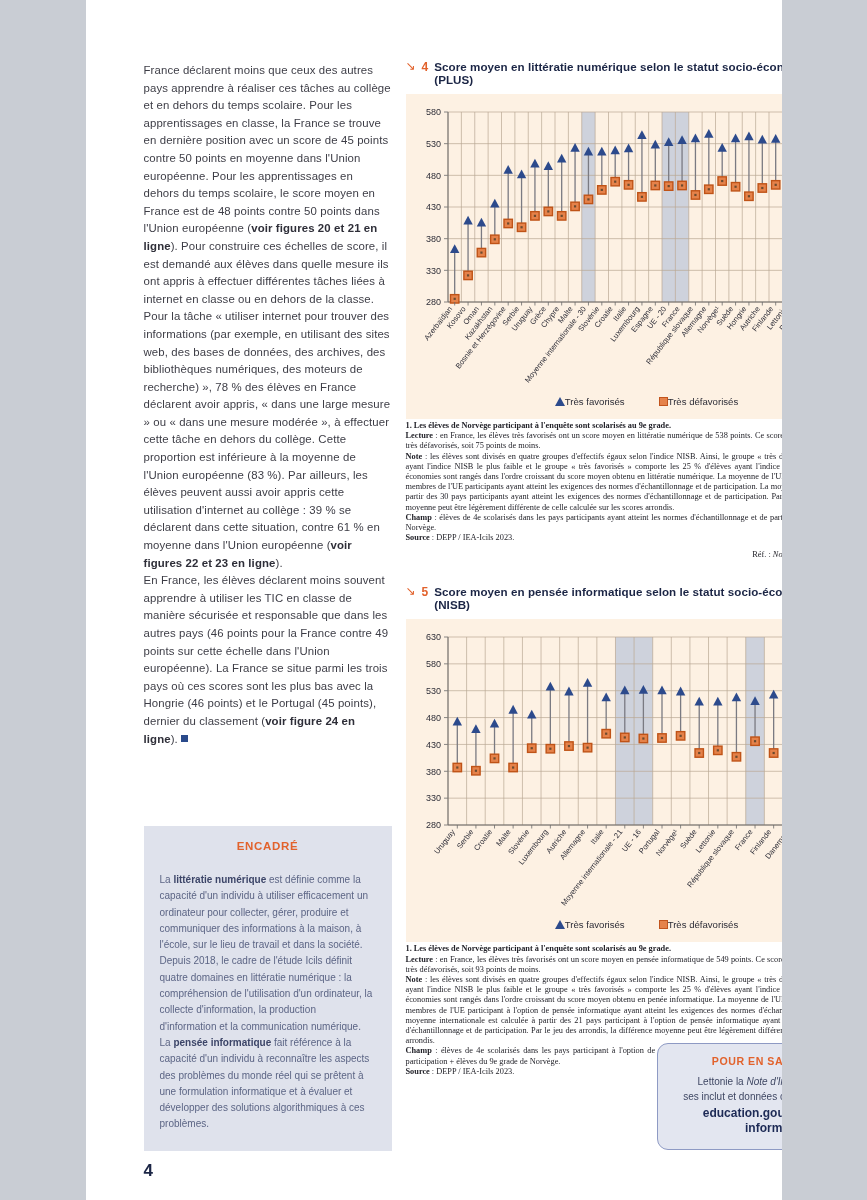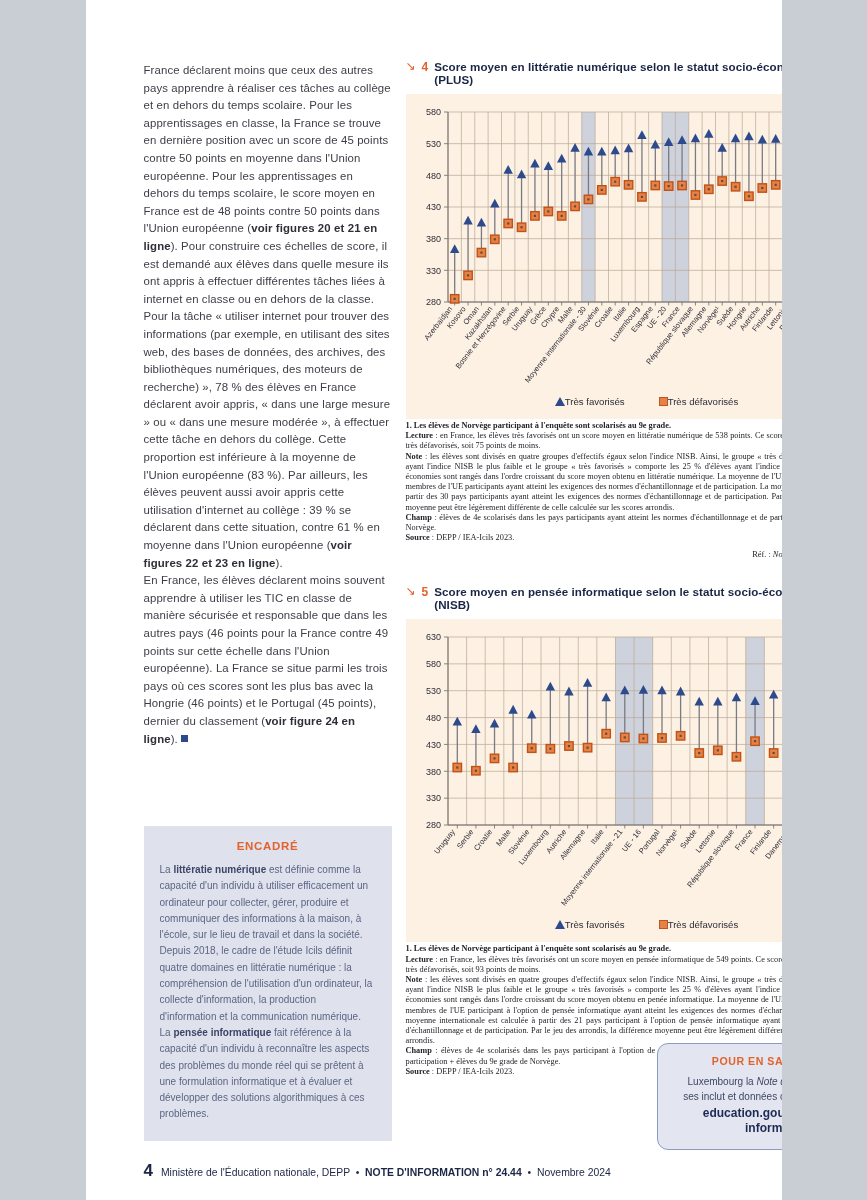--- a/index.html
+++ b/index.html
@@ -57,21 +57,21 @@
     background: #dfe2ec;
     padding: 14px 16px 18px 16px;
     box-sizing: border-box;
   }
   .encadre-title {
     color: #e2622c;
     font-weight: bold;
     font-size: 11.5px;
     letter-spacing: 0.06em;
     text-align: center;
-    margin-bottom: 10px;
+    margin-bottom: 20px;
   }
   .encadre-text {
     color: #5c6585;
     font-size: 10px;
     line-height: 16.3px;
   }
   .encadre-text b { color: #3c4568; font-weight: bold; }
 
   
   .right-col {
@@ -757,32 +757,24 @@
 
     <div class="ref-line">
       <span>Réf. : </span><i>Note d'Information</i><span>, n° 24.44. </span><b>DEPP</b>
     </div>
 
   </div>
 
   <div class="savoir">
     <div class="savoir-title">POUR EN SAVOIR PLUS</div>
     <div class="savoir-text">
-      <span>Luxembourg la </span><i>Note d'Information</i><span> 24.44,</span><br>
+      <span>Lettonie la </span><i>Note d'Information</i><span> 24.44,</span><br>
       <span>ses inclut et données complémentaires sur</span>
       <span class="savoir-link">education.gouv.fr/notes-d-information</span>
     </div>
   </div>
 
   <div class="footer">
     <span class="footer-pagenum">4</span>
-    <span class="footer-text">
-      <span>Ministère de l'Éducation nationale, DEPP</span>
-      &nbsp;<span>•</span>&nbsp;
-      <b>NOTE D'INFORMATION</b>
-      <b>n° 24.44</b>
-      &nbsp;<span>•</span>&nbsp;
-      <span>Novembre 2024</span>
-    </span>
   </div>
 
  </div>
 </div>
 
 </body></html>

